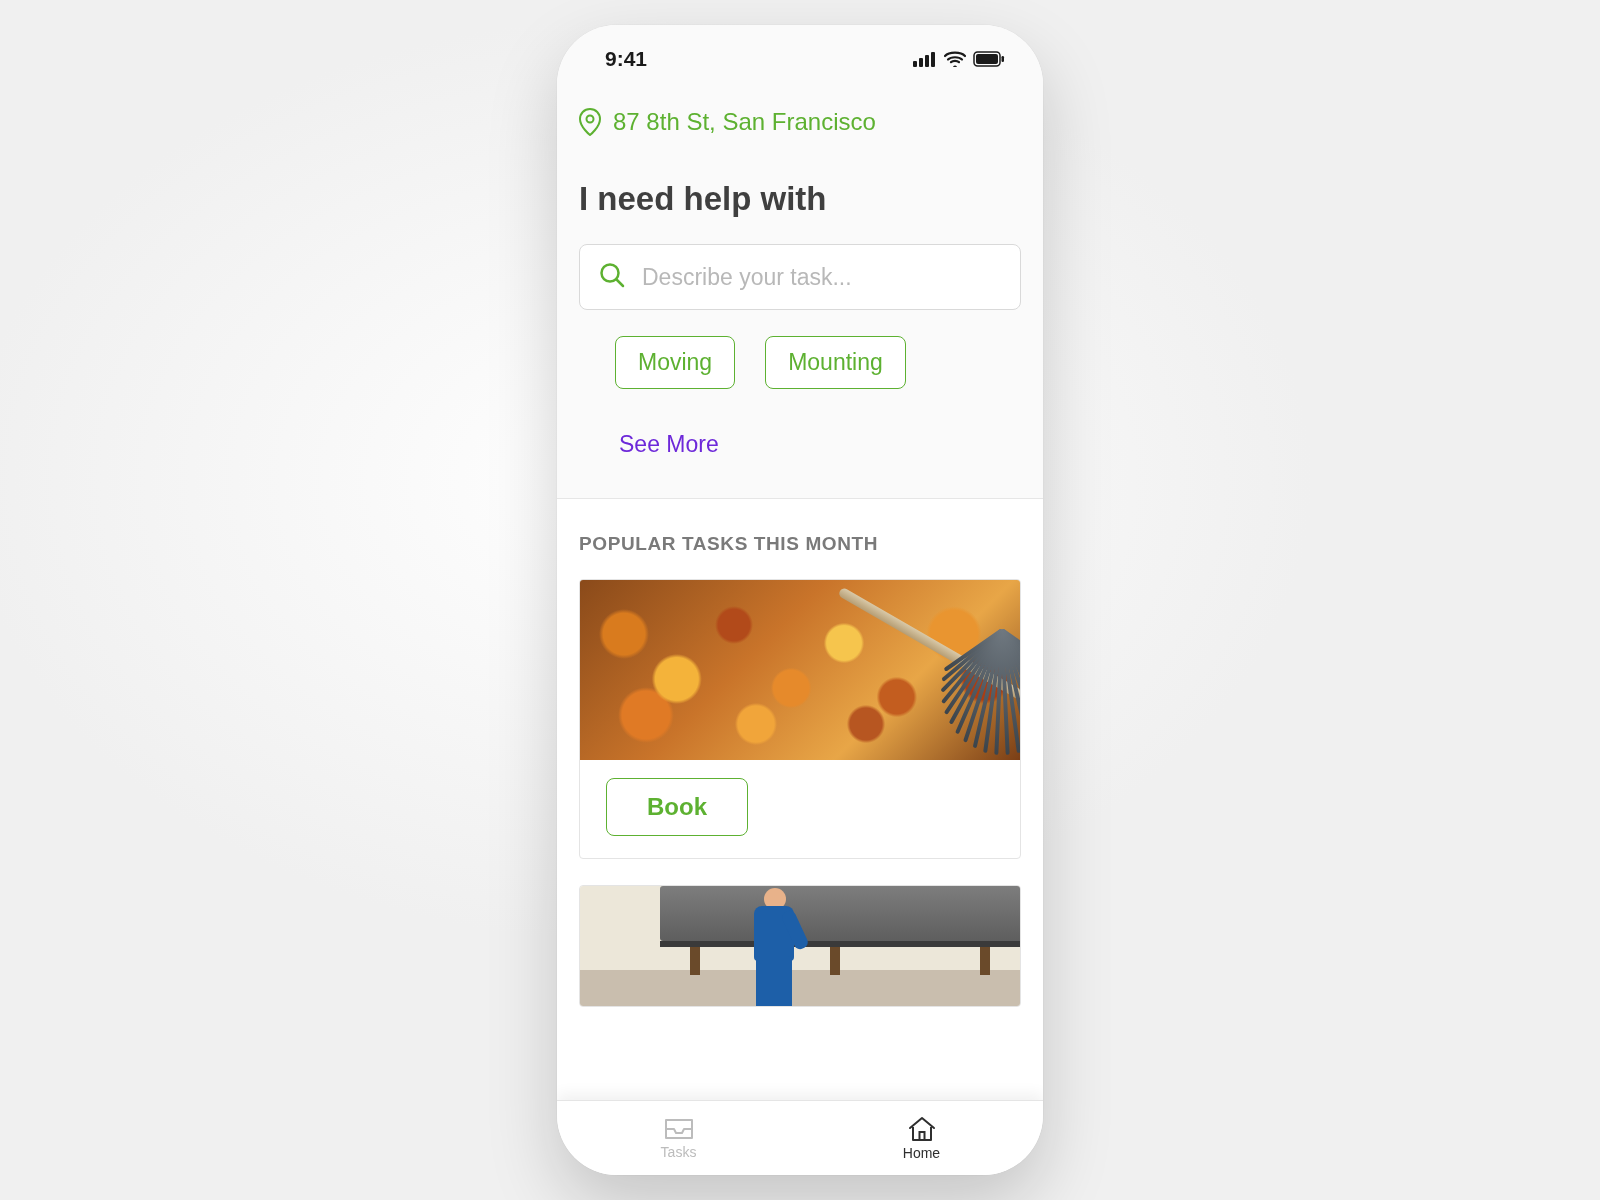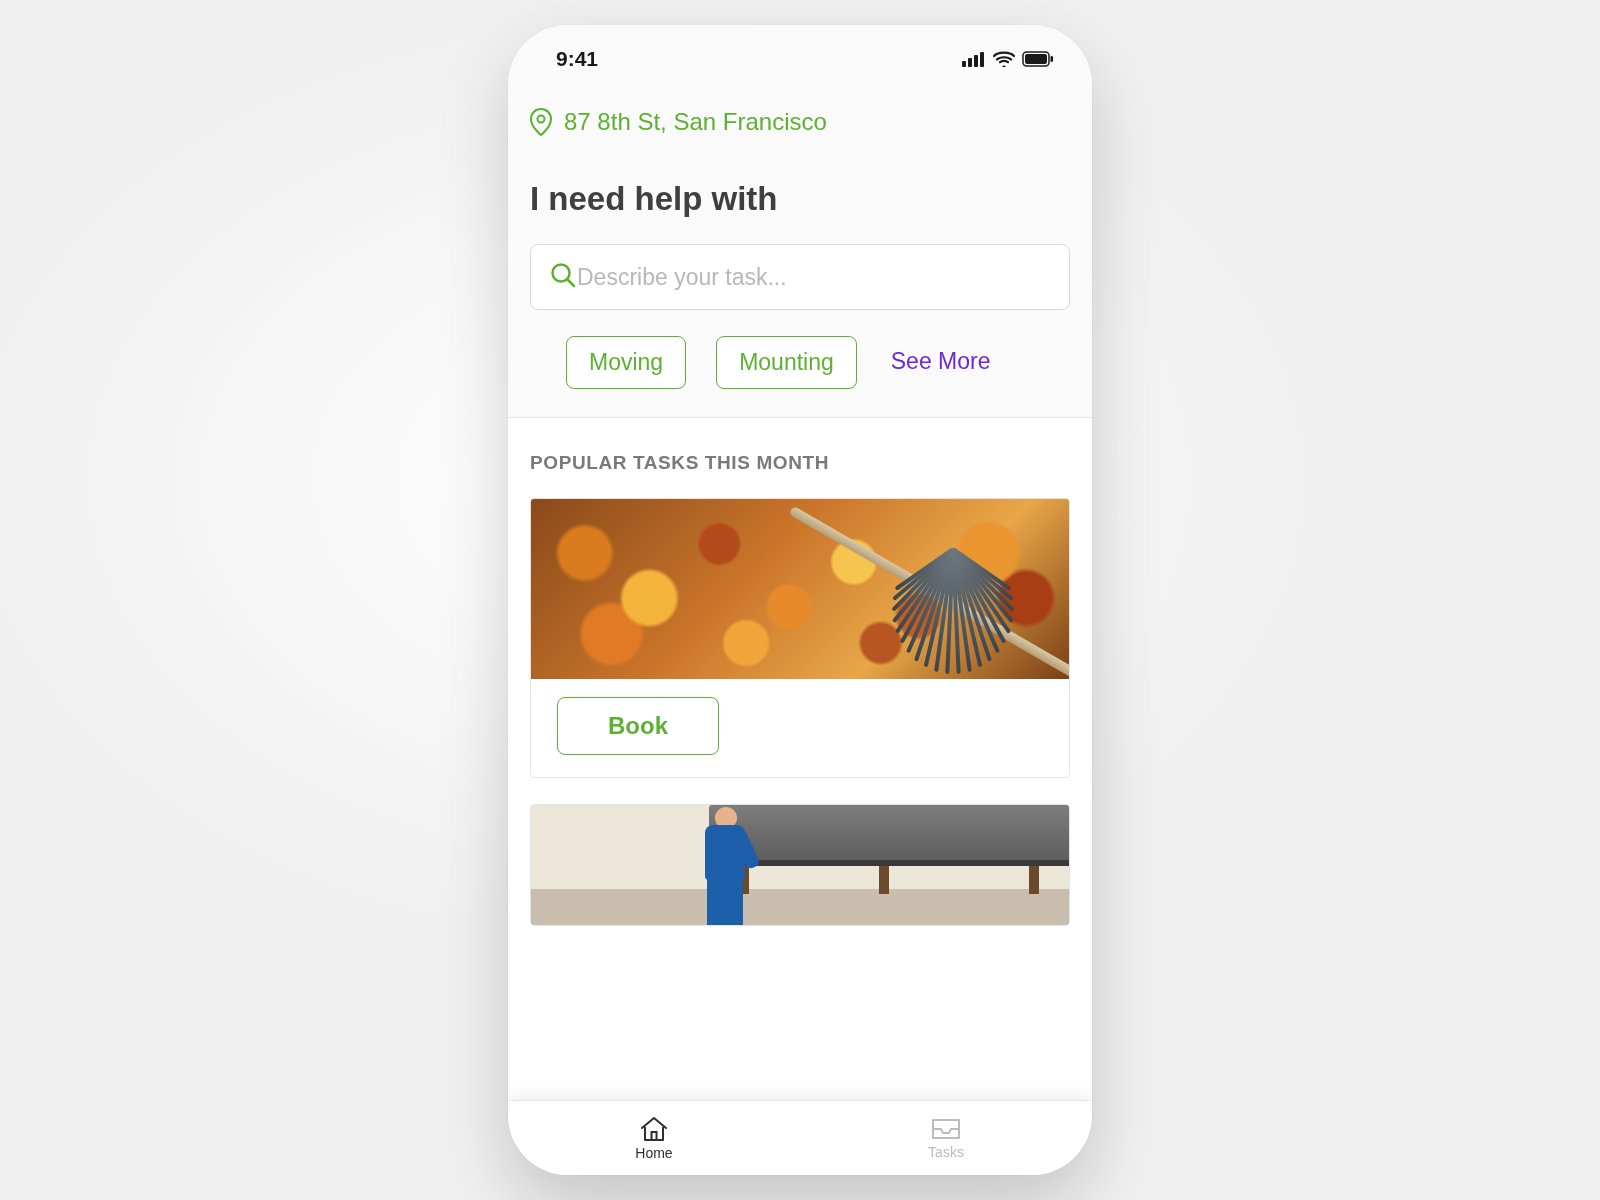--- a/index.html
+++ b/index.html
@@ -12,21 +12,21 @@
   }
   .stage {
     width: 1600px;
     height: 1200px;
     display: flex;
     align-items: center;
     justify-content: center;
     background: radial-gradient(ellipse 60% 55% at 40% 40%, #ffffff 0%, #f0f0f0 70%);
   }
   .phone {
-    width: 584px;
+    width: 486px;
     height: 1150px;
     background: #ffffff;
     border-radius: 60px;
     box-shadow: 0 30px 70px rgba(0,0,0,0.18), 0 0 0 1px rgba(0,0,0,0.02);
     overflow: hidden;
     position: relative;
     display: flex;
     flex-direction: column;
   }
   
@@ -67,20 +67,21 @@
   }
   .heading {
     font-size: 33px;
     font-weight: 700;
     color: #3f3f3f;
     margin-bottom: 26px;
   }
   .search-box {
     display: flex;
     align-items: center;
+    gap: 16px;
     border: 1px solid #d9d9d9;
     border-radius: 8px;
     background: #fff;
     height: 66px;
     padding: 0 18px;
     margin-bottom: 26px;
   }
   .search-box input {
     border: none;
     outline: none;
@@ -155,21 +156,21 @@
   }
   .card-sub {
     font-size: 20px;
     color: #5aa0a7;
   }
   .book-btn {
     border: 1.5px solid #5db131;
     color: #5db131;
     background: #fff;
     border-radius: 8px;
-    padding: 14px 50px;
+    padding: 14px 40px;
     font-size: 24px;
     font-weight: 600;
     cursor: pointer;
   }
 
   
   .leaves-bg {
     position: absolute; inset:0;
     background:
       radial-gradient(circle at 10% 30%, #d97b1e 0 5%, transparent 6%),
@@ -387,35 +388,35 @@
             <div class="head"></div>
             <div class="torso"></div>
             <div class="arm"></div>
             <div class="legs"></div>
           </div>
         </div>
       </div>
     </div>
 
     <div class="tabbar">
+      <div class="tab">
+        <span>
+          <svg width="32" height="24" viewBox="0 0 32 24">
+            <path d="M3 3 H29 V21 H3 Z" fill="none" stroke="#bcbcbc" stroke-width="2" stroke-linejoin="round"></path>
+            <path d="M3 12 H11 L13 16 H19 L21 12 H29" fill="none" stroke="#bcbcbc" stroke-width="2" stroke-linejoin="round"></path>
+          </svg>
+        </span>
+        <span>Tasks</span>
+      </div>
       <div class="tab active">
         <span>
           <svg width="30" height="26" viewBox="0 0 30 26">
             <path d="M3 12 L15 2 L27 12" fill="none" stroke="#2f2f2f" stroke-width="2" stroke-linecap="round" stroke-linejoin="round"></path>
             <path d="M6 11 V24 H24 V11" fill="none" stroke="#2f2f2f" stroke-width="2" stroke-linejoin="round"></path>
             <rect x="12.5" y="16" width="5" height="8" fill="none" stroke="#2f2f2f" stroke-width="2"></rect>
           </svg>
         </span>
         <span>Home</span>
       </div>
-      <div class="tab">
-        <span>
-          <svg width="32" height="24" viewBox="0 0 32 24">
-            <path d="M3 3 H29 V21 H3 Z" fill="none" stroke="#bcbcbc" stroke-width="2" stroke-linejoin="round"></path>
-            <path d="M3 12 H11 L13 16 H19 L21 12 H29" fill="none" stroke="#bcbcbc" stroke-width="2" stroke-linejoin="round"></path>
-          </svg>
-        </span>
-        <span>Tasks</span>
-      </div>
     </div>
 
   </div>
 </div>
 
 </body></html>

